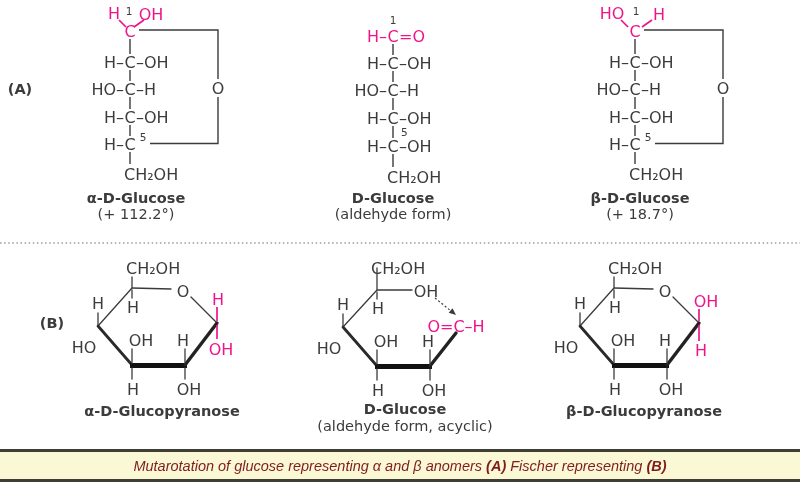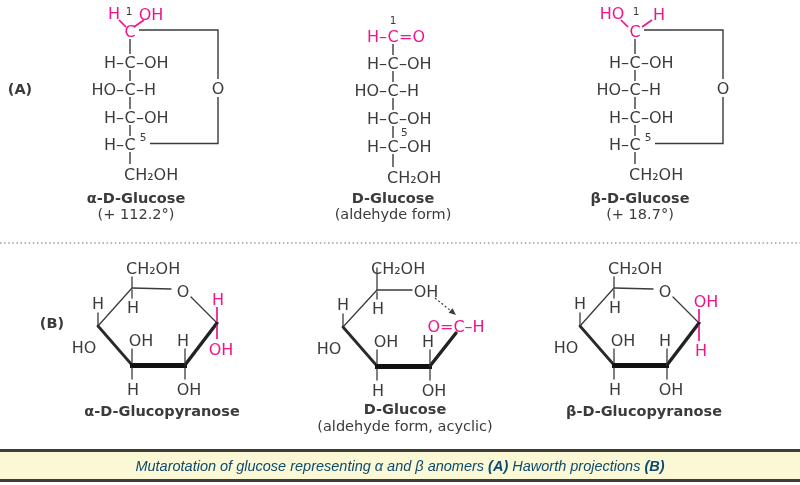--- a/index.html
+++ b/index.html
@@ -17,21 +17,21 @@
   .e1{stroke:#3b3b3b;stroke-width:1.3;stroke-linecap:round;}
   .e2{stroke:#2a2a2a;stroke-width:2.8;stroke-linecap:round;}
   .e25{stroke:#222222;stroke-width:3.4;stroke-linecap:round;}
   .e3{stroke:#111111;stroke-width:5;stroke-linecap:butt;}
   .dash{stroke:#3b3b3b;stroke-width:1.2;stroke-dasharray:2 2.2;fill:none;}
   .divider{stroke:#6a6a6a;stroke-width:1;stroke-dasharray:1.5 2.6;}
   .caption-bar{position:absolute;left:0;top:449px;width:800px;height:27px;
       background:#fbf8d6;border-top:3px solid #3e3e36;border-bottom:3px solid #3e3e36;
       display:flex;align-items:center;justify-content:center;
       font-family:"Liberation Sans","DejaVu Sans",sans-serif;
-      font-style:italic;font-size:14.5px;color:#0c4a6e;white-space:pre;}
+      font-style:italic;font-size:14.5px;color:#7f1d1d;white-space:pre;}
   .caption-bar b{font-weight:bold;}
 </style>
 </head>
 <body>
 
 <div class="page">
 <svg width="800" height="449" viewBox="0 0 800 449">
 
   <text class="sname" x="20" y="89" text-anchor="middle" dominant-baseline="central">(A)</text>
   <text class="sname" x="52" y="323" text-anchor="middle" dominant-baseline="central">(B)</text>
@@ -233,14 +233,14 @@
     <line class="pbond" x1="699" y1="309" x2="699" y2="321"></line>
     <text class="atom pink" x="706" y="301" text-anchor="middle" dominant-baseline="central">OH</text>
     <line class="pbond" x1="699" y1="325" x2="699" y2="341"></line>
     <text class="atom pink" x="701" y="350" text-anchor="middle" dominant-baseline="central">H</text>
 
     <text class="sname" x="644" y="411" text-anchor="middle" dominant-baseline="central">β-D-Glucopyranose</text>
   </g>
 </svg>
 
 
-<div class="caption-bar"><span>Mutarotation of glucose representing α and β anomers </span><b>(A)</b><span> Haworth projections </span><b>(B)</b></div>
+<div class="caption-bar"><span>Mutarotation of glucose representing α and β anomers </span><b>(A)</b><span> Fischer representing </span><b>(B)</b></div>
 </div>
 
 </body></html>

